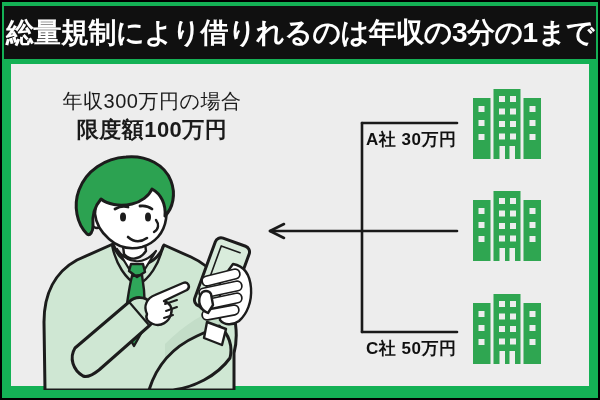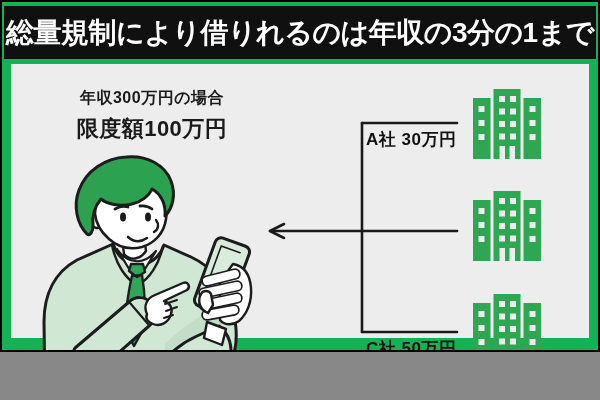--- a/index.html
+++ b/index.html
@@ -1,37 +1,37 @@
 <!DOCTYPE html>
 <html><head>
 <meta charset="utf-8">
 <style>
   html,body{margin:0;padding:0;background:#888;}
   #root{
-    position:relative;width:600px;height:352px;box-sizing:border-box;
+    position:relative;width:600px;height:400px;box-sizing:border-box;
     background:#14b155;border:2px solid #000;overflow:hidden;
     font-family:"Liberation Sans","DejaVu Sans",sans-serif;
   }
   .banner{
     position:absolute;left:2px;right:2px;top:4px;height:53px;
     background:#101010;display:flex;align-items:center;justify-content:center;
   }
   .banner-title{
     color:#ffffff;font-size:28px;font-weight:900;letter-spacing:-0.5px;
     white-space:nowrap;
   }
   .panel{
     position:absolute;left:9px;right:9px;top:62px;bottom:12px;
     background:#ededed;
   }
   .example{
     position:absolute;left:38px;top:86px;width:224px;text-align:center;color:#1a1a1a;
   }
-  .example-line1{font-size:16px;font-weight:700;letter-spacing:0.5px;}
-  .example-line2{font-size:22px;font-weight:800;margin-top:5px;letter-spacing:0.5px;}
+  .example-line1{font-size:20px;font-weight:400;letter-spacing:0.5px;}
+  .example-line2{font-size:22px;font-weight:800;letter-spacing:0.5px;}
   .company-label{
     position:absolute;font-size:17px;font-weight:700;color:#111;white-space:nowrap;
     letter-spacing:0.5px;
   }
   .label-a{left:364px;top:126px;}
   .label-b{left:367px;top:234px;}
   .label-c{left:364px;top:335px;}
   .building{position:absolute;left:470px;width:70px;height:70px;}
   .building-a{top:87px;}
   .building-b{top:189px;}

